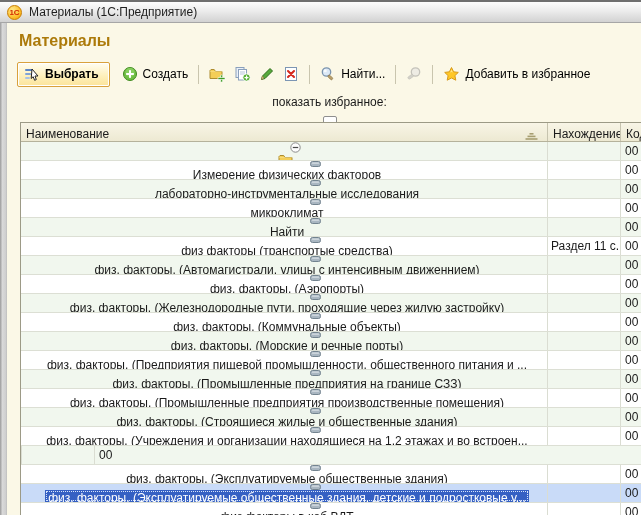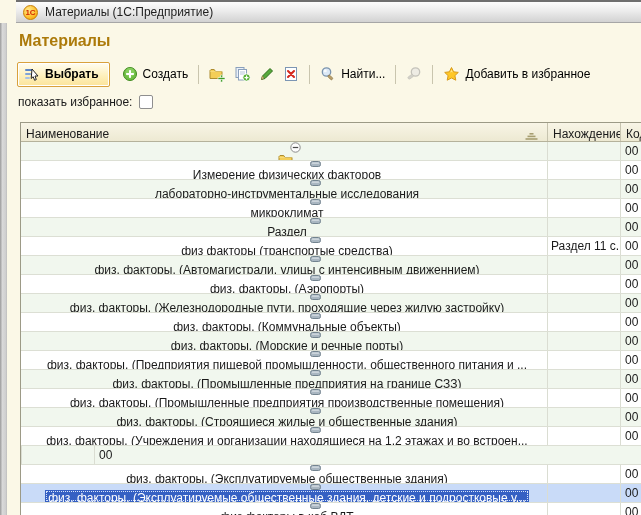--- a/index.html
+++ b/index.html
@@ -1,19 +1,19 @@
 <!DOCTYPE html>
 <html><head>
 <meta charset="utf-8">
 <style>
   html,body{margin:0;padding:0;background:#888;}
   .window{position:relative;width:641px;height:515px;overflow:hidden;background:#FBF8E7;
     font-family:"Liberation Sans",sans-serif;font-size:12px;color:#1a1a1a;}
   
-  .titlebar{position:absolute;left:16px;top:0;right:0;height:23px;
+  .titlebar{position:absolute;left:0;top:0;right:0;height:23px;
     background:linear-gradient(#fdfdfd,#ececec 45%,#d2d2d2);
     border-top:2px solid #6f6f6f;border-bottom:1px solid #a6a6a6;
     display:flex;align-items:center;gap:7px;padding-left:7px;box-sizing:border-box;}
   .appicon{width:15px;height:15px;border-radius:50%;
     background:radial-gradient(circle at 35% 30%,#ffe98a,#fdbf2d 60%,#ef9a00);
     border:1px solid #c87d00;color:#d32a00;font-weight:bold;font-size:8px;
     display:flex;align-items:center;justify-content:center;box-sizing:border-box;}
   .wtitle{font-size:12px;color:#1e1e1e;}
   
   .leftframe{position:absolute;left:0;top:23px;bottom:0;width:7px;
@@ -28,21 +28,21 @@
     box-shadow:inset 0 0 0 1px #ffffff;font-weight:bold;font-size:12px;
     font-family:"Liberation Sans",sans-serif;margin-right:8px;}
   .flatbtn{display:flex;align-items:center;gap:5px;border:none;background:transparent;
     font-size:12px;font-family:"Liberation Sans",sans-serif;padding:2px 4px;cursor:default;}
   .iconbtn{display:flex;align-items:center;justify-content:center;border:none;
     background:transparent;padding:2px 4px;cursor:default;}
   .iconbtn.disabled{opacity:.5;filter:grayscale(1);}
   .tb-sep{width:1px;height:19px;background:#C9C5AE;margin:0 6px;}
   .ico{display:inline-block;line-height:0;}
   
-  .favrow{display:flex;align-items:center;gap:7px;margin:8px 0 0 11px;font-size:12px;}
+  .favrow{display:flex;align-items:center;gap:7px;margin:8px 0 0 11px;font-size:12px;flex-direction:column;}
   .checkbox{width:14px;height:14px;background:#fff;border:1px solid #8f8f8f;
     border-radius:2px;box-sizing:border-box;}
   
   .grid{position:absolute;left:13px;top:99px;width:652px;bottom:-2px;
     border:1px solid #9C9A86;background:#fff;box-sizing:border-box;overflow:hidden;}
   .gridhead{height:19px;display:flex;box-sizing:border-box;font-size:12px;
     background:linear-gradient(#F8F5E6,#EDE9D2);border-bottom:1px solid #B5B29B;}
   .hc{display:flex;align-items:flex-end;padding:0 5px;box-sizing:border-box;overflow:hidden;
     white-space:nowrap;}
   .hc-name{width:526px;}
@@ -274,21 +274,21 @@
   </div>
           <div class="row">
     <div class="c-name">
 
       <span class="item-ic ico">
         <svg width="11" height="6" viewBox="0 0 11 6">
           <rect x="0.5" y="0.5" width="10" height="5" rx="2" fill="#A9B6C1" stroke="#72838F" stroke-width="1"></rect>
           <rect x="2" y="1.6" width="7" height="1.2" rx="0.6" fill="#D7DEE4"></rect>
         </svg>
       </span>
-      <span class="label">Раздел</span>
+      <span class="label">Найти</span>
     </div>
     <div class="c-loc"></div>
     <div class="c-code">00</div>
   </div>
           <div class="row">
     <div class="c-name">
 
       <span class="item-ic ico">
         <svg width="11" height="6" viewBox="0 0 11 6">
           <rect x="0.5" y="0.5" width="10" height="5" rx="2" fill="#A9B6C1" stroke="#72838F" stroke-width="1"></rect>

